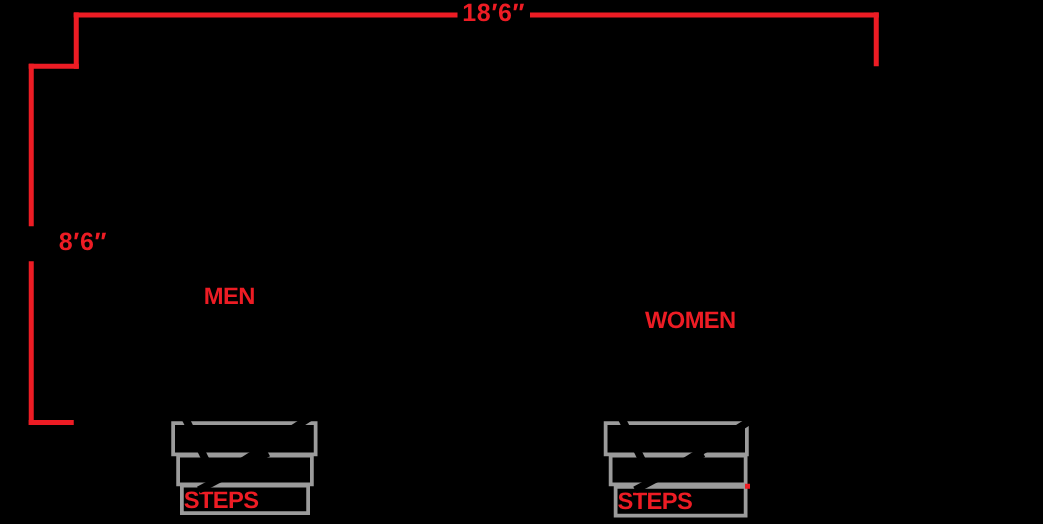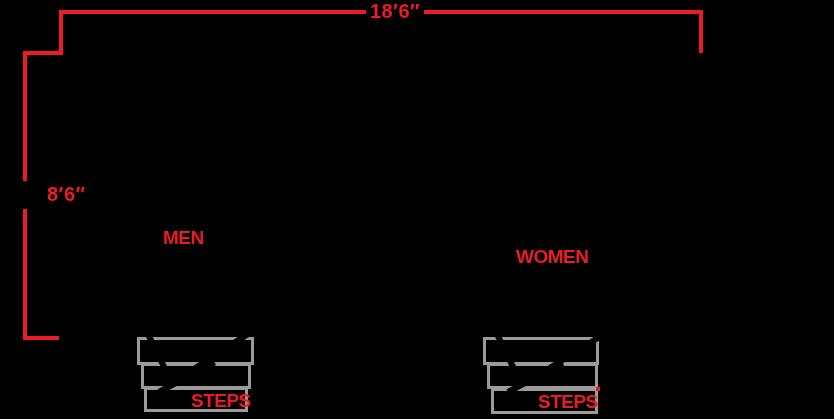--- a/index.html
+++ b/index.html
@@ -49,21 +49,20 @@
     position: absolute;
     left: 0;
     right: 0;
     top: 1px;
     text-align: left;
     color: var(--dimension-red, #ED1C24);
     font-weight: bold;
     font-size: 19px;
     line-height: 19px;
     letter-spacing: -0.5px;
-    padding-left: 44px;
   }
   
   .slash {
     position: absolute;
     height: 6px;
     background: #000;
     transform-origin: left center;
   }
   .red-dot {
     position: absolute;

